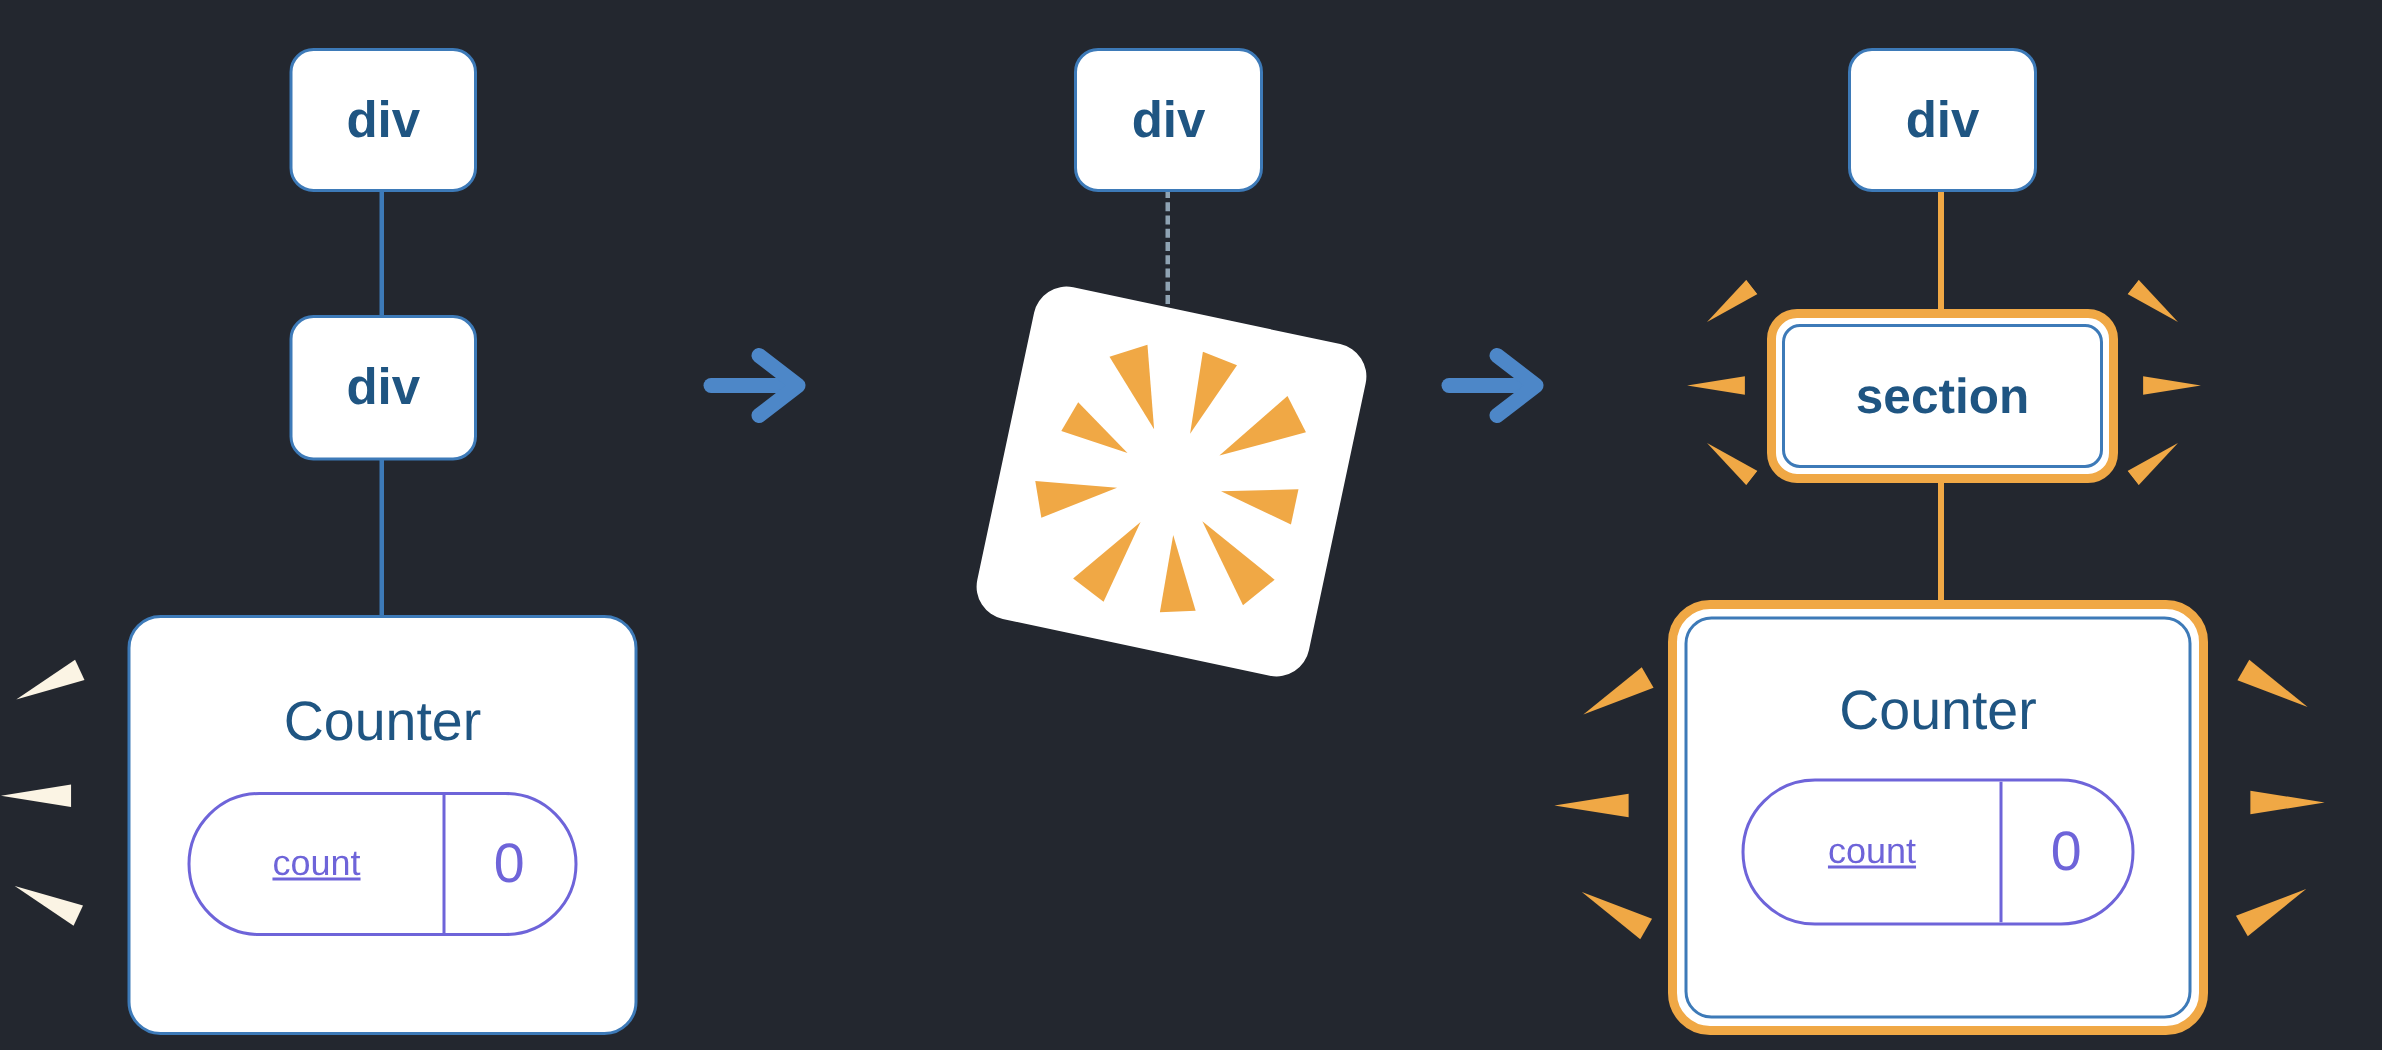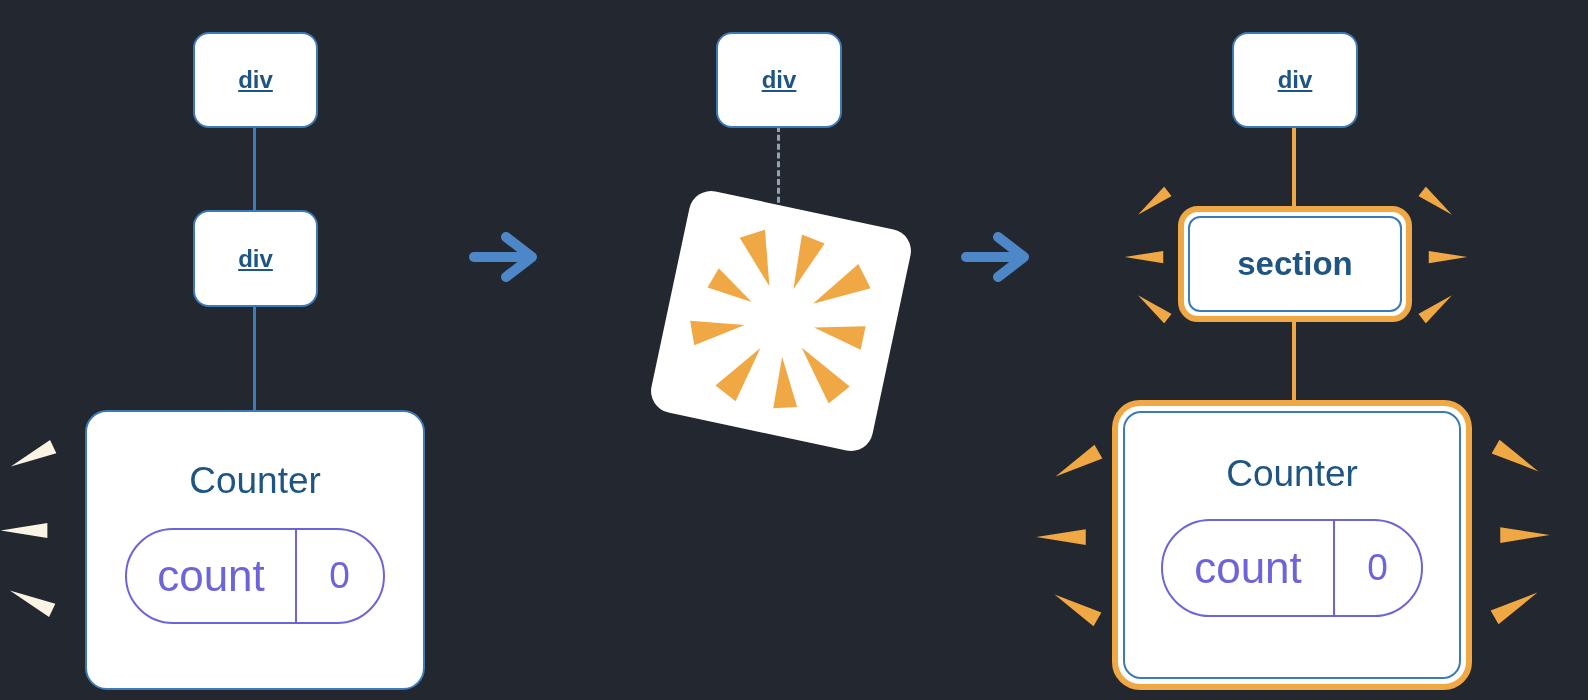--- a/index.html
+++ b/index.html
@@ -16,23 +16,22 @@
 
   .node {
     position: absolute;
     background: var(--box_white, #fff);
     border: 2.5px solid var(--box_border_blue, #3d7ab8);
     border-radius: 16px;
     display: flex;
     align-items: center;
     justify-content: center;
     color: var(--text_navy, #1f5582);
-    font-size: 24px;
+    font-size: 34px;
     font-weight: 600;
-    text-decoration: underline;
   }
 
   .vline { position: absolute; width: 3px; background: var(--box_border_blue, #3d7ab8); }
   .vline-orange { position: absolute; width: 4px; background: var(--highlight_orange, #f0a845); }
   .dashline { position: absolute; width: 0; border-left: 3px dashed var(--dashed_gray, #8fa3b3); }
 
   .card {
     position: absolute;
     background: var(--box_white, #fff);
     border: 2.5px solid var(--box_border_blue, #3d7ab8);
@@ -46,22 +45,23 @@
   .pill {
     display: flex;
     border: 2.5px solid var(--state_purple, #6e64d9);
     border-radius: 60px;
     background: var(--box_white, #fff);
     overflow: hidden;
   }
   .pill-key {
     display: flex; align-items: center; justify-content: center;
     color: var(--state_purple, #6e64d9);
-    font-size: 44px;
+    font-size: 24px;
     border-right: 2.5px solid var(--state_purple, #6e64d9);
+    text-decoration: underline;
   }
   .pill-val {
     display: flex; align-items: center; justify-content: center;
     color: var(--state_purple, #6e64d9);
     font-size: 37px;
   }
 
   .hl {
     position: absolute;
     background: var(--box_white, #fff);

